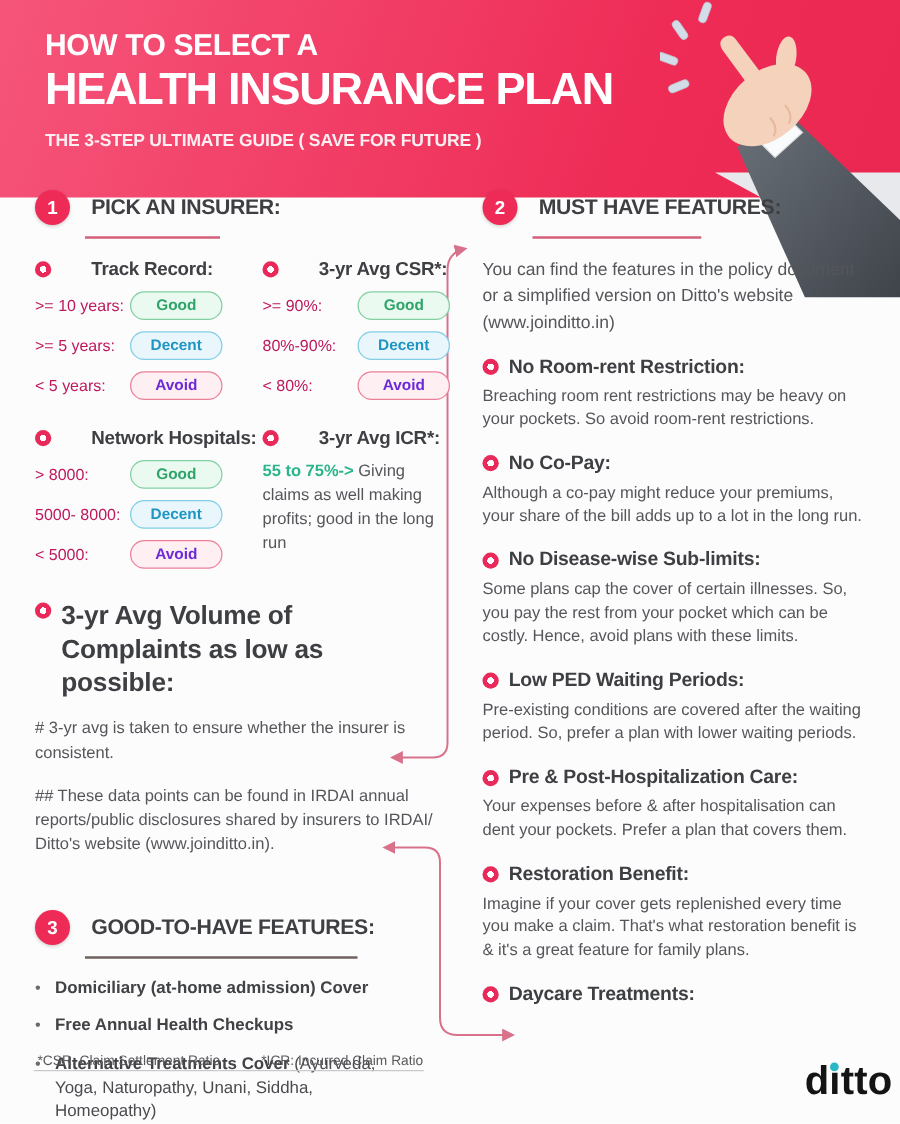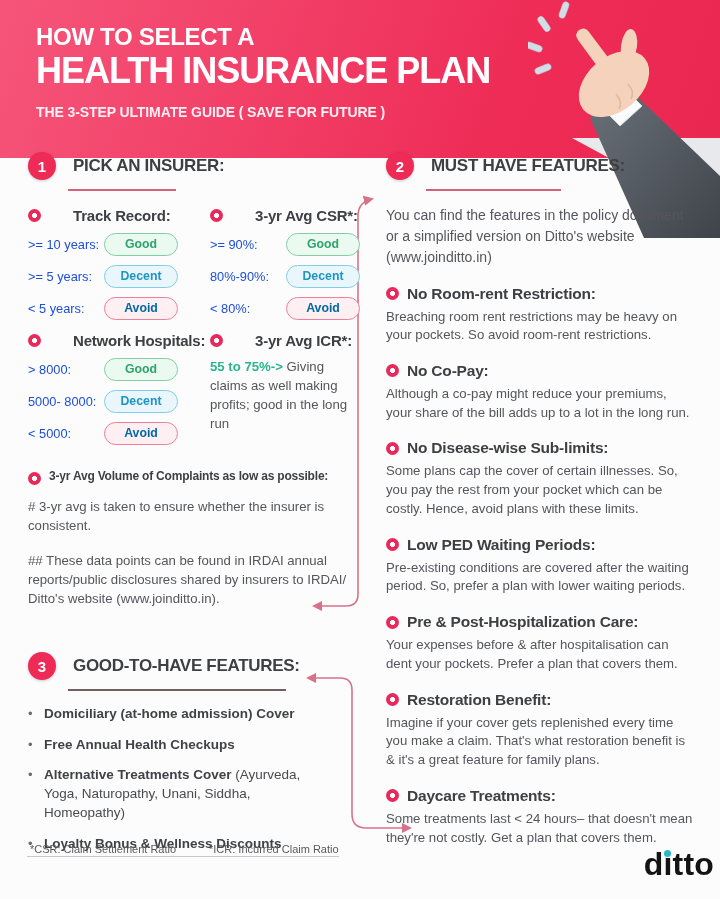--- a/index.html
+++ b/index.html
@@ -32,35 +32,35 @@
   .sec-underline{height:1.5px;background:#d4607b;margin:9px 0 0 40px;border:none;}
   .w1{width:108px;} .w2{width:135px;} .w3{width:218px;background:#6f625e;}
   
   .bullet{
     flex:none;width:13px;height:13px;border-radius:50%;margin-right:8px;
     background:radial-gradient(circle,#ffffff 0 2.6px,#e8295a 2.7px 100%);
   }
   .sub-title{display:flex;align-items:center;font-size:15px;font-weight:800;color:#3e3f42;letter-spacing:-0.2px;gap:24px;}
   
   .crit-grid{display:grid;grid-template-columns:182px 150px;margin-top:16px;}
-  .crit-grid.second{margin-top:12px;}
+  .crit-grid.second{margin-top:22px;}
   .crit-row{display:flex;align-items:center;margin-top:9px;}
-  .crit-label{width:76px;flex:none;font-size:12.8px;color:#1d4ed8;}
+  .crit-label{width:76px;flex:none;font-size:12.8px;color:#be185d;}
   .pill{
     display:inline-block;box-sizing:border-box;min-width:74px;padding:3px 8px 4px;
     border-radius:13px;font-size:12.3px;font-weight:700;text-align:center;border:1.5px solid;
   }
   .pill.good{background:#eafaf0;border-color:#84cfa1;color:#2fa46a;}
   .pill.decent{background:#e9f7fc;border-color:#82cee6;color:#2095c4;}
-  .pill.avoid{background:#fdeff2;border-color:#ec8099;color:#0369a1;}
+  .pill.avoid{background:#fdeff2;border-color:#ec8099;color:#6d28d9;}
   .icr-text{margin:8px 0 0 0;font-size:13.2px;line-height:1.45;color:#55565a;width:152px;}
   .icr-hl{color:#2bb58b;font-weight:800;}
   
   .complaints{margin-top:24px;}
-  .complaints-title{display:flex;align-items:flex-start;font-size:12px;font-weight:800;
+  .complaints-title{display:flex;align-items:flex-start;font-size:21px;font-weight:800;
     color:#3e3f42;line-height:1.3;letter-spacing:-0.2px;}
   .complaints-title .bullet{margin-top:3px;}
   .note{margin:12px 0 0 0;font-size:13.2px;line-height:1.45;color:#55565a;}
   
   .intro{margin:14px 0 0 0;font-size:14px;line-height:1.5;color:#55565a;}
   .feature{margin-top:17px;}
   .feature-title{display:flex;align-items:center;font-size:15.5px;font-weight:800;color:#3e3f42;letter-spacing:-0.2px;}
   .feature-text{margin:5px 0 0 0;font-size:13.2px;line-height:1.42;color:#55565a;}
   
   .sec3{margin-top:44px;}
@@ -310,21 +310,20 @@
           <span>Restoration Benefit:</span>
         </div>
         <p class="feature-text">Imagine if your cover gets replenished every time you make a claim. That's what restoration benefit is &amp; it's a great feature for family plans.</p>
       </div>
 
       <div class="feature">
         <div class="feature-title">
           <span class="bullet"></span>
           <span>Daycare Treatments:</span>
         </div>
-        <p class="feature-text">Some treatments last &lt; 24 hours– that doesn't mean they're not costly. Get a plan that covers them.</p>
       </div>
     </div>
   </div>
 
   <div class="footer-line"></div>
   <div class="footnote fn-csr">*CSR: Claim Settlement Ratio</div>
   <div class="footnote fn-icr">*ICR: Incurred Claim Ratio</div>
   <div class="logo">
     <span>ditto</span>
     <span class="logo-dot"></span>

